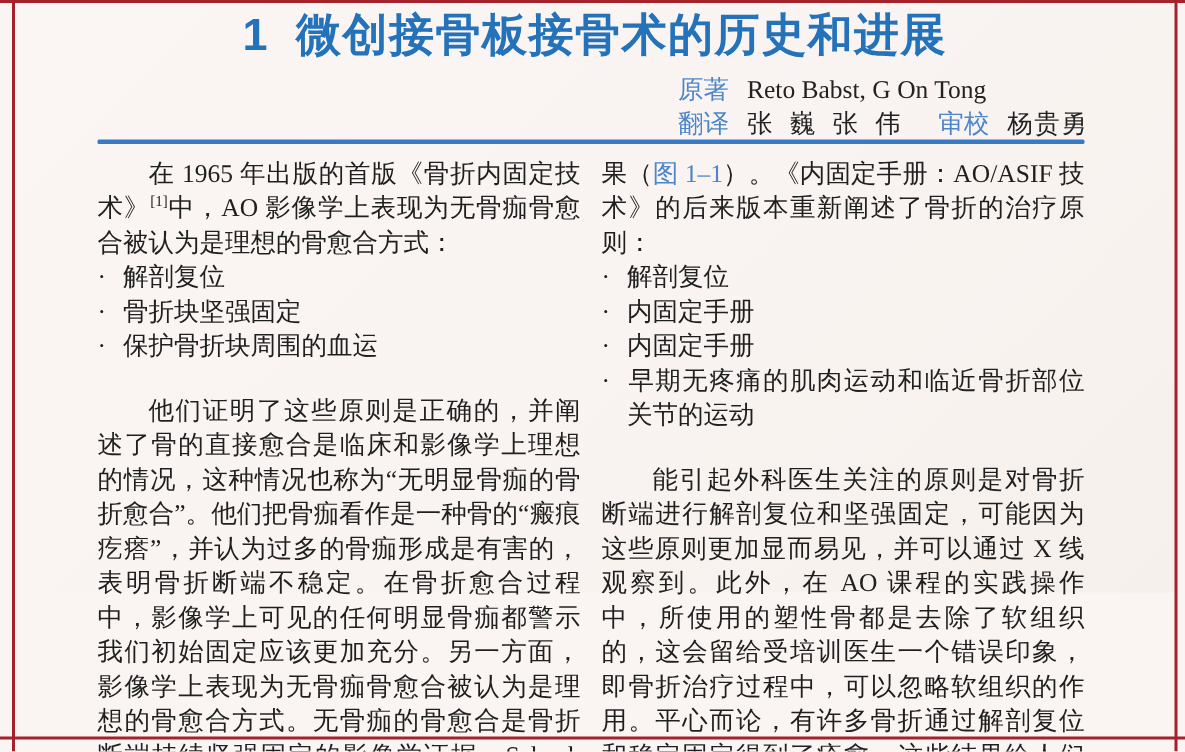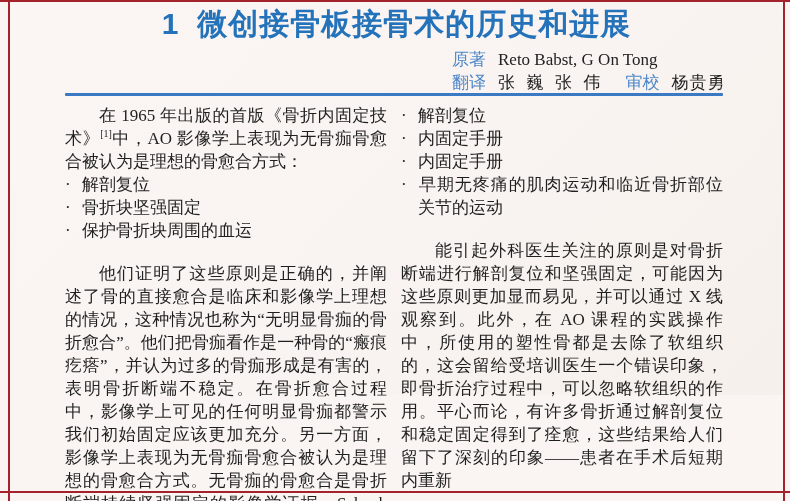--- a/index.html
+++ b/index.html
@@ -65,20 +65,21 @@
       <p class="para indent"><span>在 1965 年出版的首版《骨折内固定技术》</span><sup>[1]</sup><span>中，AO 影像学上表现为无骨痂骨愈合被认为是理想的骨愈合方式：</span></p>
       <ul class="bullets">
         <li><span class="dot">·</span><span>解剖复位</span></li>
         <li><span class="dot">·</span><span>骨折块坚强固定</span></li>
         <li><span class="dot">·</span><span>保护骨折块周围的血运</span></li>
       </ul>
       <p class="para indent gap"><span>他们证明了这些原则是正确的，并阐述了骨的直接愈合是临床和影像学上理想的情况，这种情况也称为“无明显骨痂的骨折愈合”。他们把骨痂看作是一种骨的“瘢痕疙瘩”，并认为过多的骨痂形成是有害的，表明骨折断端不稳定。在骨折愈合过程中，影像学上可见的任何明显骨痂都警示我们初始固定应该更加充分。另一方面，影像学上表现为无骨痂骨愈合被认为是理想的骨愈合方式。无骨痂的骨愈合是骨折断端持续坚强固定的影像学证据。Schenk 和 Willenegger</span></p>
     </div>
 
     <div class="col">
+      <p class="para"><span>果（</span><span class="figref">图 1–1</span><span>）。《内固定手册：AO/ASIF 技术》的后来版本重新阐述了骨折的治疗原则：</span></p>
       <ul class="bullets">
         <li><span class="dot">·</span><span>解剖复位</span></li>
         <li><span class="dot">·</span><span>内固定手册</span></li>
         <li><span class="dot">·</span><span>内固定手册</span></li>
         <li><span class="dot">·</span><span>早期无疼痛的肌肉运动和临近骨折部位关节的运动</span></li>
       </ul>
       <p class="para indent gap"><span>能引起外科医生关注的原则是对骨折断端进行解剖复位和坚强固定，可能因为这些原则更加显而易见，并可以通过 X 线观察到。此外，在 AO 课程的实践操作中，所使用的塑性骨都是去除了软组织的，这会留给受培训医生一个错误印象，即骨折治疗过程中，可以忽略软组织的作用。平心而论，有许多骨折通过解剖复位和稳定固定得到了痊愈，这些结果给人们留下了深刻的印象——患者在手术后短期内重新</span></p>
     </div>
 
   </div>

